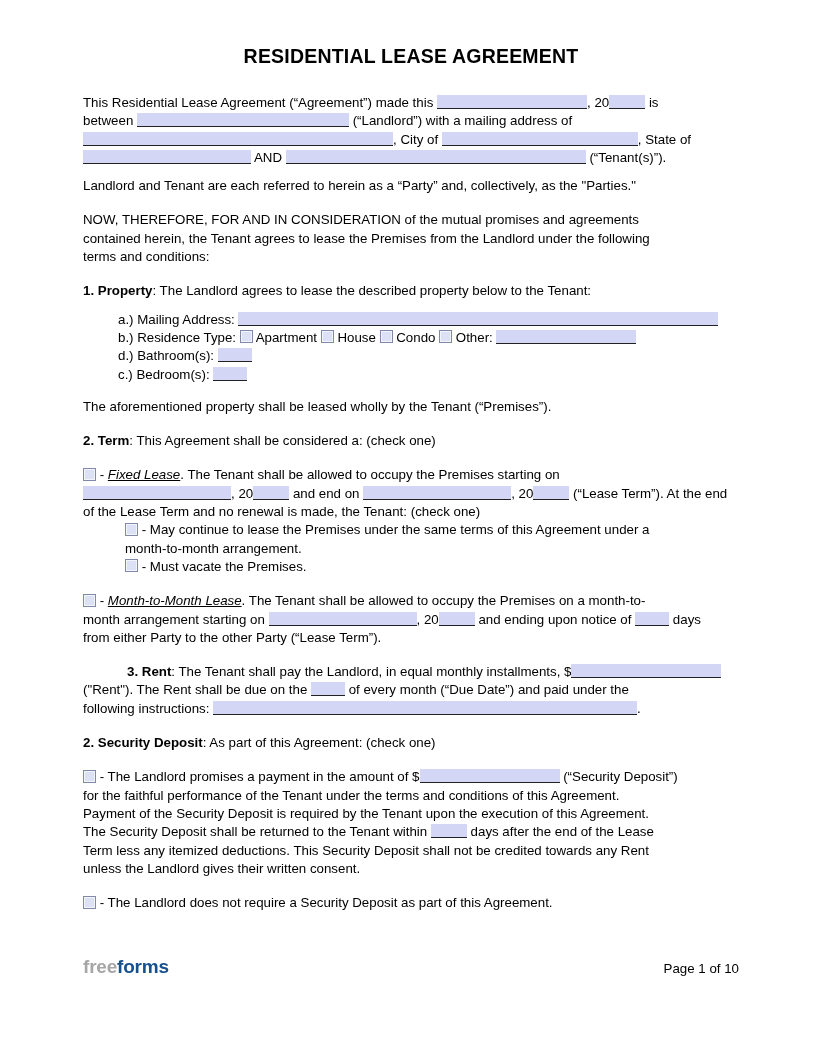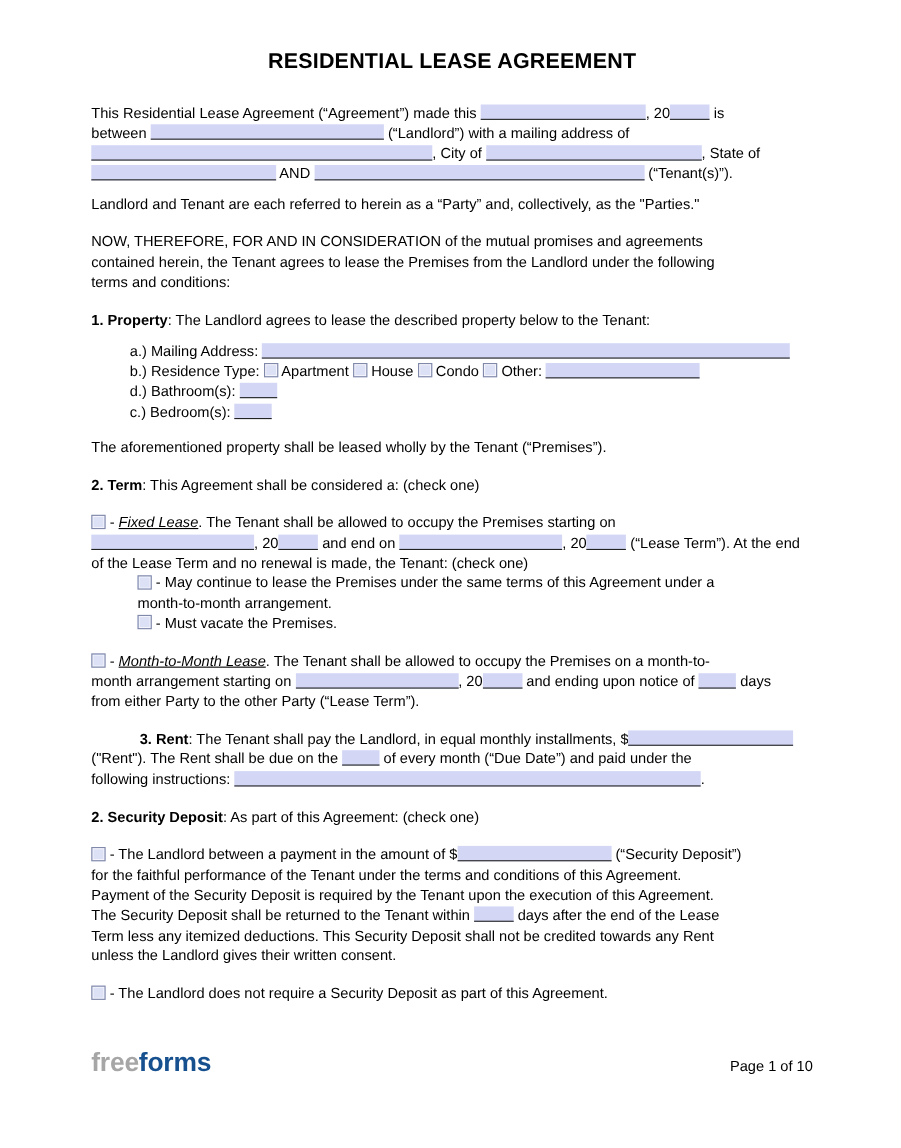--- a/index.html
+++ b/index.html
@@ -24,21 +24,21 @@
   }
   .checkbox {
     display:inline-block; width:11px; height:11px; background:#dde1f6;
     border:1.4px solid #8089a9; box-shadow:inset 0 0 0 1px #f4f5fc;
     vertical-align:-1.5px;
   }
   .footer {
     position:absolute; left:83px; top:958px; width:656px;
     display:flex; justify-content:space-between; align-items:baseline;
   }
-  .logo { font-size:24px; font-weight:bold; letter-spacing:-0.2px; }
+  .logo { font-size:19px; font-weight:bold; letter-spacing:-0.2px; }
   .logo-free { color:#a6a6a6; }
   .logo-forms { color:#17508f; }
   .pagenum { font-size:13.3px; color:#000; }
 </style>
 </head>
 <body>
 
 <div class="page">
   <div class="content">
     <h1 class="doc-title">RESIDENTIAL LEASE AGREEMENT</h1>
@@ -64,21 +64,21 @@
         <div class="line" style="margin-left: 42px;"><span class="checkbox"></span><span class="seg"> - May continue to lease the Premises under the same terms of this Agreement under a</span></div>
         <div class="line" style="margin-left: 42px;"><span class="seg">month-to-month arrangement.</span></div>
         <div class="line" style="margin-left: 42px;"><span class="checkbox"></span><span class="seg"> - Must vacate the Premises.</span></div>
         <div class="line" style="margin-top: 16px;"><span class="checkbox"></span><span class="seg"> - </span><span class="seg i u">Month-to-Month Lease</span><span class="seg">. The Tenant shall be allowed to occupy the Premises on a month-to-</span></div>
         <div class="line"><span class="seg">month arrangement starting on </span><span class="blank" style="width: 148px;"></span><span class="seg">, 20</span><span class="blank" style="width: 36px;"></span><span class="seg"> and ending upon notice of </span><span class="blank" style="width: 34px;"></span><span class="seg"> days</span></div>
         <div class="line"><span class="seg">from either Party to the other Party (“Lease Term”).</span></div>
         <div class="line" style="margin-top: 16px; margin-left: 44px;"><span class="seg b">3. Rent</span><span class="seg">: The Tenant shall pay the Landlord, in equal monthly installments, $</span><span class="blank" style="width: 150px;"></span></div>
         <div class="line"><span class="seg">("Rent"). The Rent shall be due on the </span><span class="blank" style="width: 34px;"></span><span class="seg"> of every month (“Due Date”) and paid under the</span></div>
         <div class="line"><span class="seg">following instructions: </span><span class="blank" style="width: 424px;"></span><span class="seg">.</span></div>
         <div class="line" style="margin-top: 16px;"><span class="seg b">2. Security Deposit</span><span class="seg">: As part of this Agreement: (check one)</span></div>
-        <div class="line" style="margin-top: 16px;"><span class="checkbox"></span><span class="seg"> - The Landlord between a payment in the amount of $</span><span class="blank" style="width: 140px;"></span><span class="seg"> (“Security Deposit”)</span></div>
+        <div class="line" style="margin-top: 16px;"><span class="checkbox"></span><span class="seg"> - The Landlord promises a payment in the amount of $</span><span class="blank" style="width: 140px;"></span><span class="seg"> (“Security Deposit”)</span></div>
         <div class="line"><span class="seg">for the faithful performance of the Tenant under the terms and conditions of this Agreement.</span></div>
         <div class="line"><span class="seg">Payment of the Security Deposit is required by the Tenant upon the execution of this Agreement.</span></div>
         <div class="line"><span class="seg">The Security Deposit shall be returned to the Tenant within </span><span class="blank" style="width: 36px;"></span><span class="seg"> days after the end of the Lease</span></div>
         <div class="line"><span class="seg">Term less any itemized deductions. This Security Deposit shall not be credited towards any Rent</span></div>
         <div class="line"><span class="seg">unless the Landlord gives their written consent.</span></div>
         <div class="line" style="margin-top: 16px;"><span class="checkbox"></span><span class="seg"> - The Landlord does not require a Security Deposit as part of this Agreement.</span></div>
       </div>
   </div>
   <div class="footer">
     <div class="logo"><span class="logo-free">free</span><span class="logo-forms">forms</span></div>

